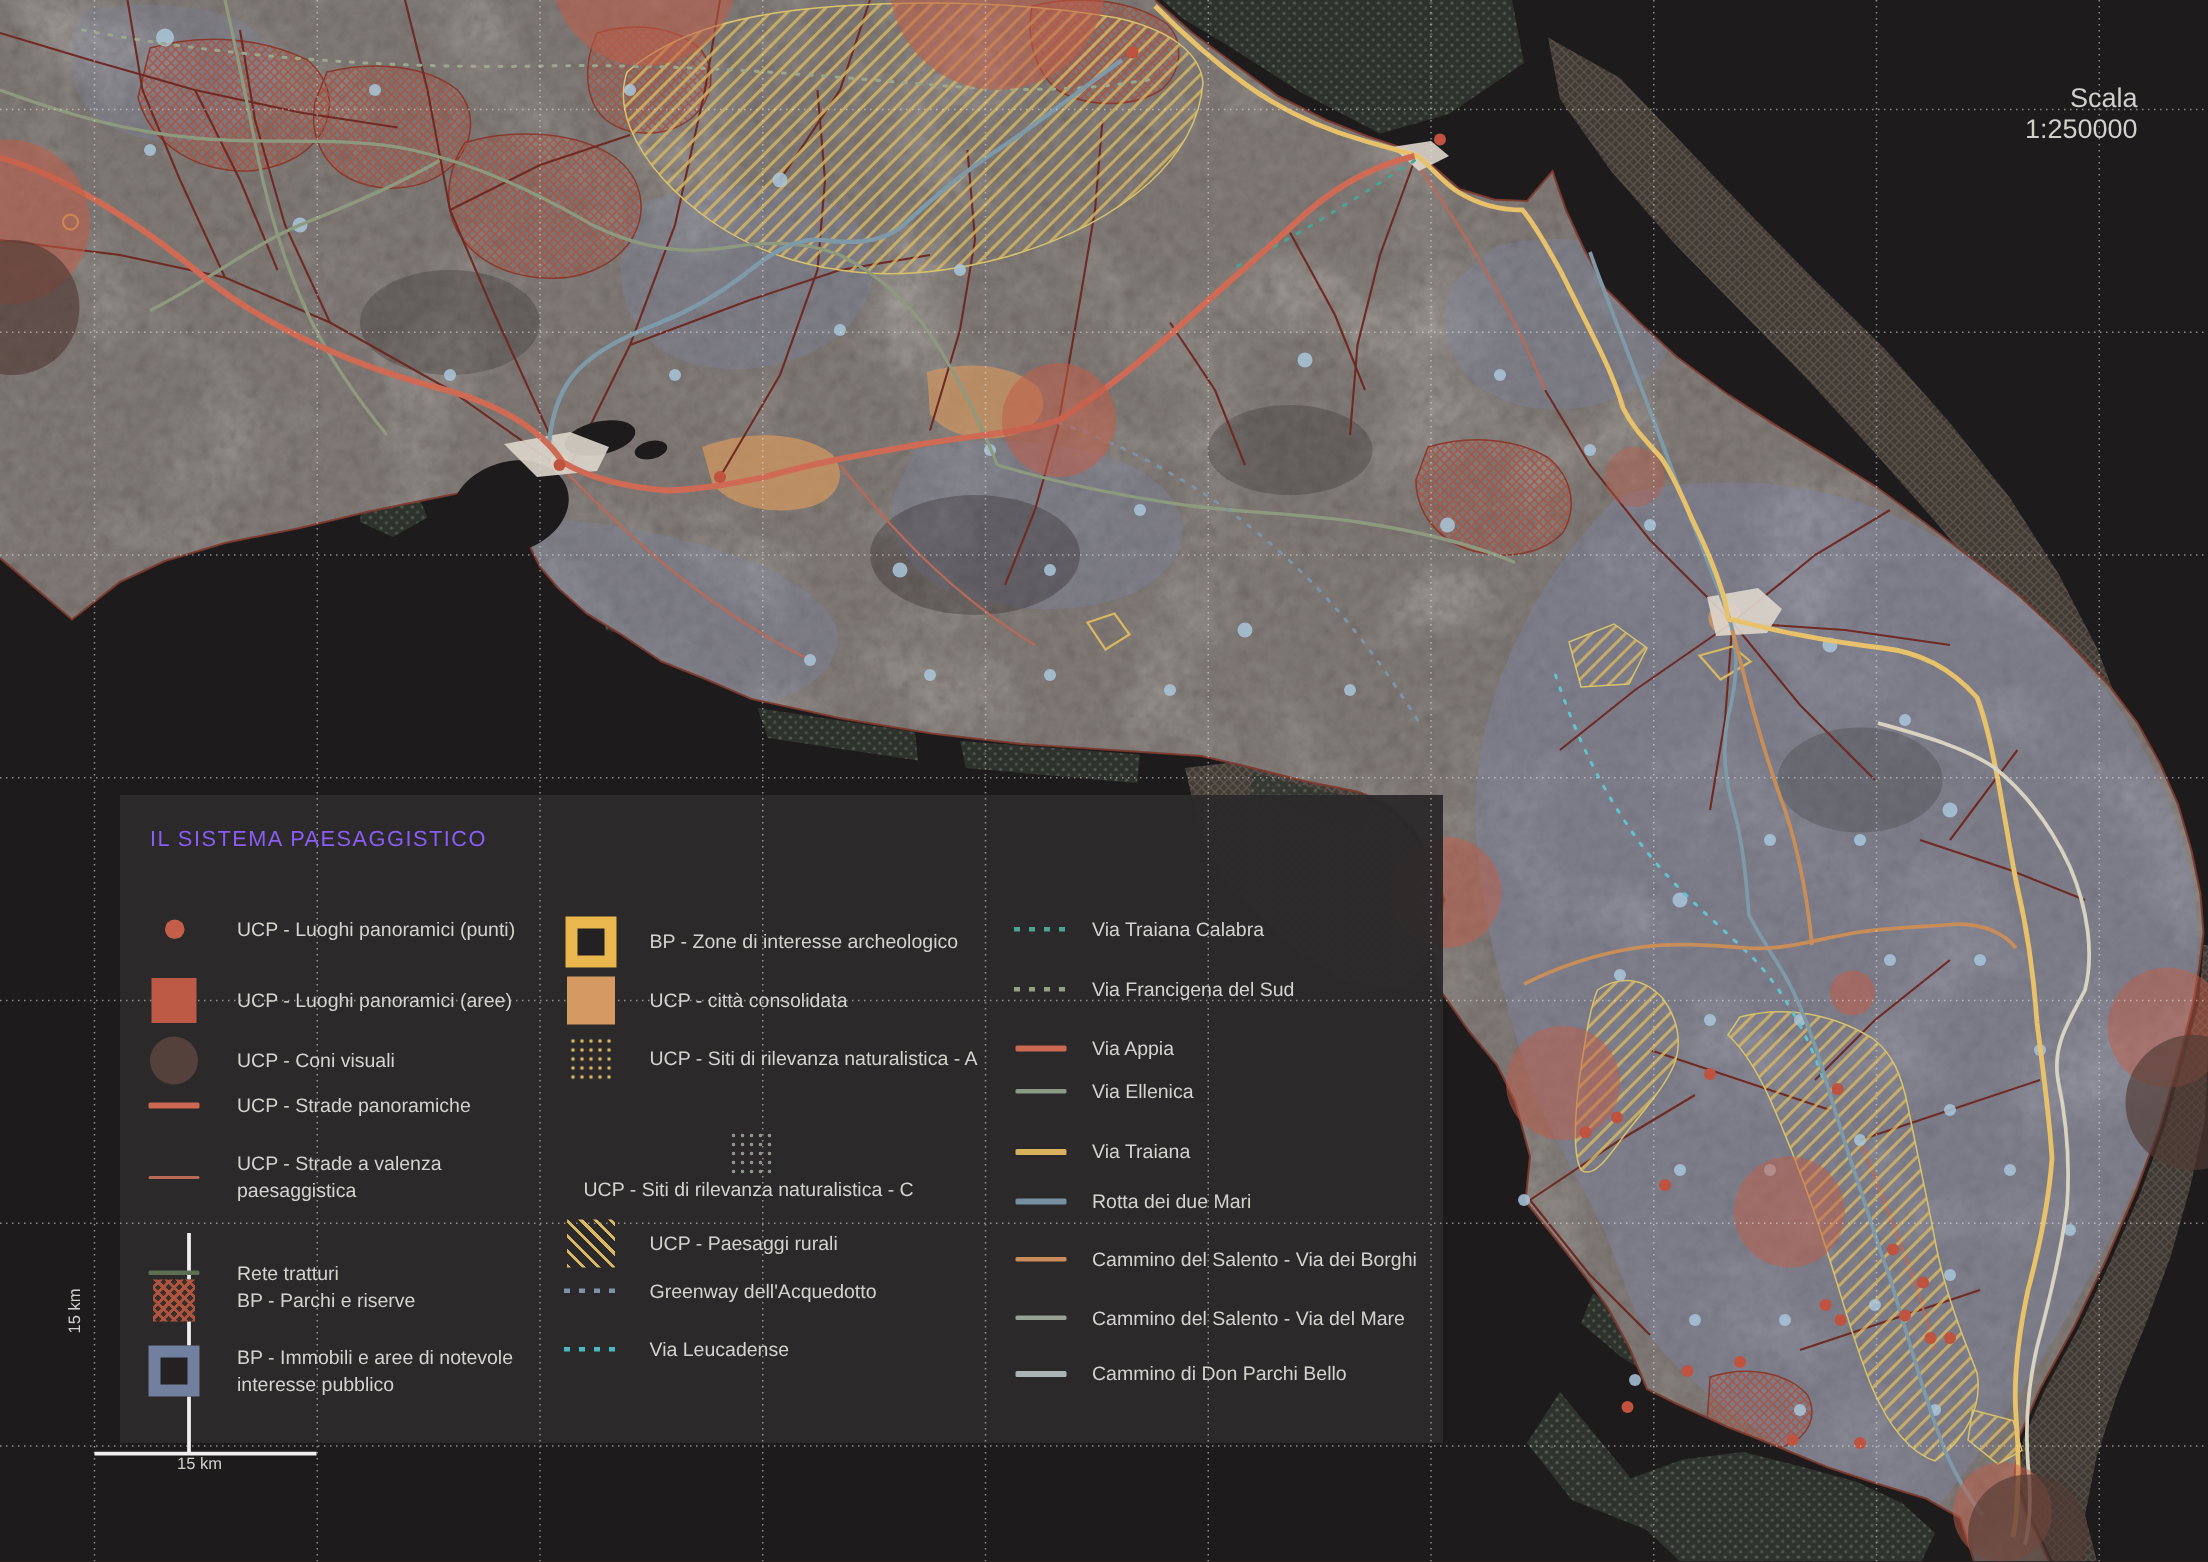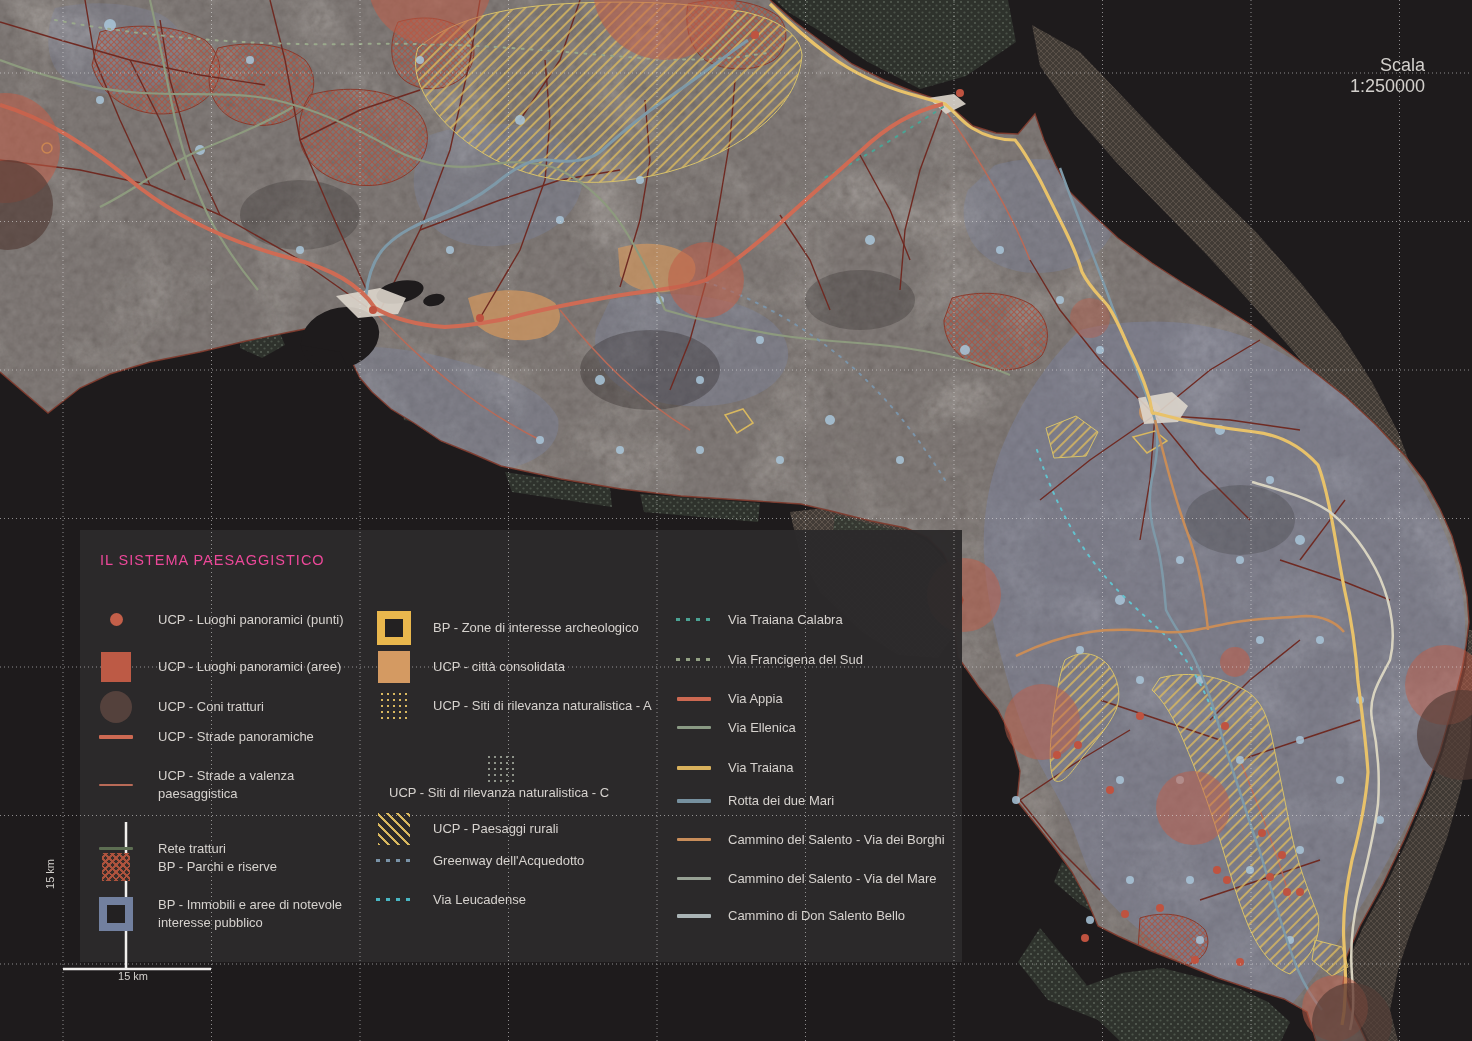--- a/index.html
+++ b/index.html
@@ -1,21 +1,21 @@
 <!DOCTYPE html>
 <html><head>
 <meta charset="utf-8">
 <style>
   html,body{margin:0;padding:0;background:#141213;}
   .stage{position:relative;width:1472px;height:1041px;background:#1e1b1c;overflow:hidden;
          font-family:"Liberation Sans",sans-serif;}
   .stage svg{position:absolute;left:0;top:0;display:block;}
   
   .legend-title{position:absolute;left:100px;top:552px;font-size:14.5px;letter-spacing:1px;
-    color:#ec4899;font-weight:400;}
+    color:#8b5cf6;font-weight:400;}
   .lrow{position:absolute;display:flex;align-items:center;}
   .swbox{width:44px;display:flex;justify-content:center;align-items:center;flex:none;}
   .swbox3{width:40px;display:flex;justify-content:center;align-items:center;flex:none;}
   .llabel{font-size:13px;color:#d6d2ce;line-height:1.35;}
   .w1 .llabel{width:215px;margin-left:20px;}
   .w2 .llabel{width:240px;margin-left:17px;}
   .w3 .llabel{width:250px;margin-left:14px;}
   
   .sw-dot{width:13px;height:13px;border-radius:50%;background:#c35f49;}
   .sw-square-salmon{width:30px;height:30px;background:#bd5a45;}
@@ -384,21 +384,21 @@
   <div class="lrow w1" style="left:94px;top:652px;">
     <span class="swbox">
         <span class="sw-square-salmon"></span>
       </span>
     <span class="llabel">UCP - Luoghi panoramici (aree)</span>
     </div>
   <div class="lrow w1" style="left:94px;top:691px;">
     <span class="swbox">
         <span class="sw-circle-brown"></span>
       </span>
-    <span class="llabel">UCP - Coni tratturi</span>
+    <span class="llabel">UCP - Coni visuali</span>
     </div>
   <div class="lrow w1" style="left:94px;top:728px;">
     <span class="swbox">
         <span class="sw-line sw-line-salmon-thick"></span>
       </span>
     <span class="llabel">UCP - Strade panoramiche</span>
     </div>
   <div class="lrow w1" style="left:94px;top:767px;">
     <span class="swbox">
         <span class="sw-line sw-line-salmon-thin"></span>
@@ -512,16 +512,16 @@
   <div class="lrow w3" style="left:674px;top:870px;">
     <span class="swbox3">
         <span class="sw-line sw-line-graygreen"></span>
       </span>
     <span class="llabel">Cammino del Salento - Via del Mare</span>
     </div>
   <div class="lrow w3" style="left:674px;top:907px;">
     <span class="swbox3">
         <span class="sw-line sw-line-lightgray"></span>
       </span>
-    <span class="llabel">Cammino di Don Salento Bello</span>
+    <span class="llabel">Cammino di Don Parchi Bello</span>
     </div>
 
 </div>
 
 </body></html>

